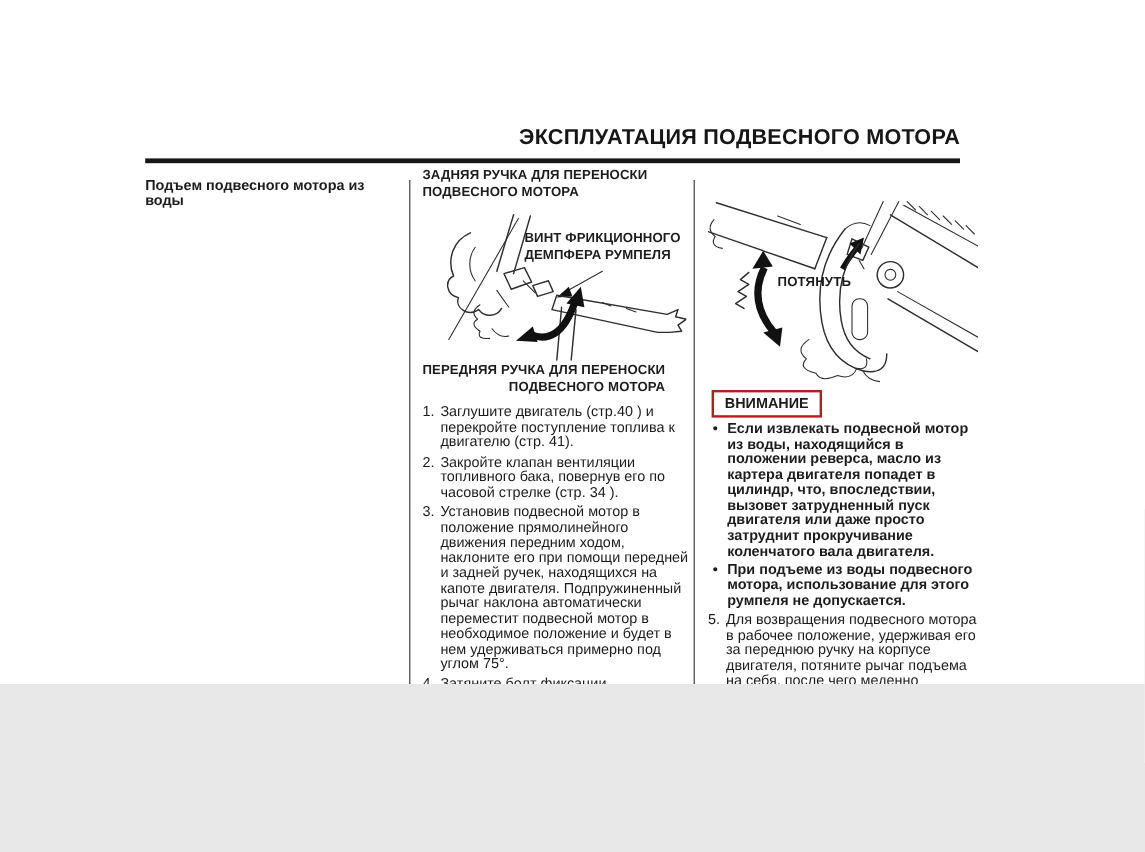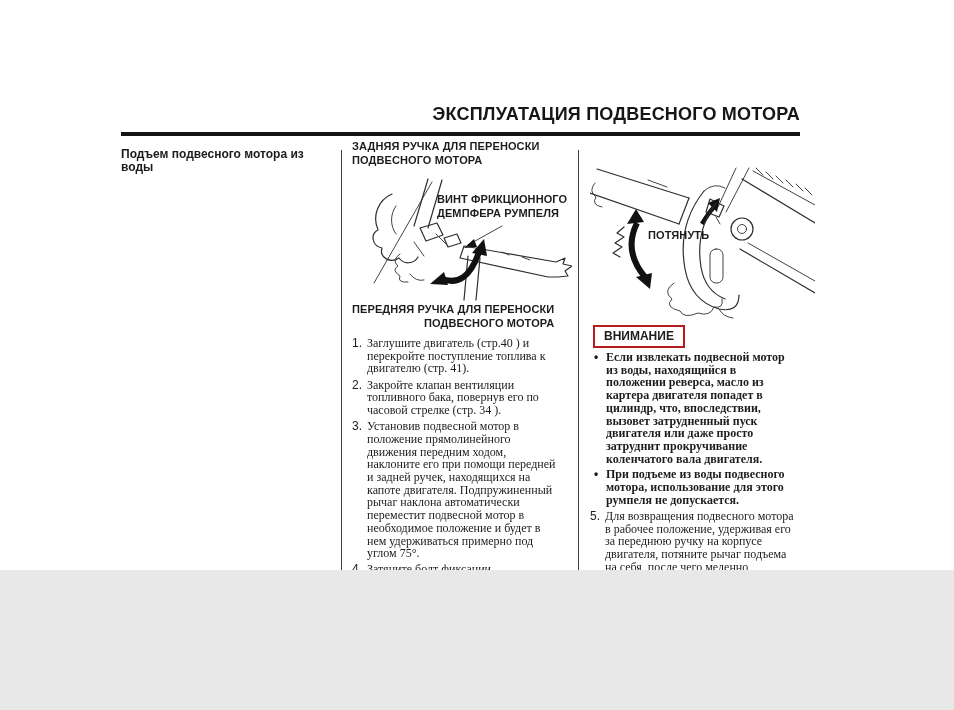--- a/index.html
+++ b/index.html
@@ -26,21 +26,21 @@
   .left-body{top:165px;left:121px;width:218px;}
 
   .mid-label-rear{top:140px;left:352px;}
   .mid-svg{top:176px;left:352px;width:220px;height:126px;}
   .mid-label-screw{top:193px;left:437px;}
   .mid-label-front{top:303px;left:352px;text-align:right;}
   .mid-steps{top:337px;left:352px;width:222px;}
 
   .step{display:flex;margin-bottom:3.5px;}
   .step-num{width:15px;flex:0 0 15px;font-size:12px;line-height:12.7px;}
-  .step-text{flex:1;font-family:Liberation Serif, serif;}
+  .step-text{flex:1;}
 
   .right-heading{top:150px;left:590px;width:225px;}
   .right-svg{top:167px;left:590px;width:225px;height:155px;}
   .pull-label{top:205px;left:648px;margin-top:24px;}
 
   .attention-box{
     top:325px;left:593px;border:2px solid #b91c1c;background:#fff;
     padding:2px 9px 3px 9px;font-size:12px;font-weight:bold;line-height:14px;
   }
   .warn-list{top:351px;left:594px;width:220px;font-weight:bold;}

